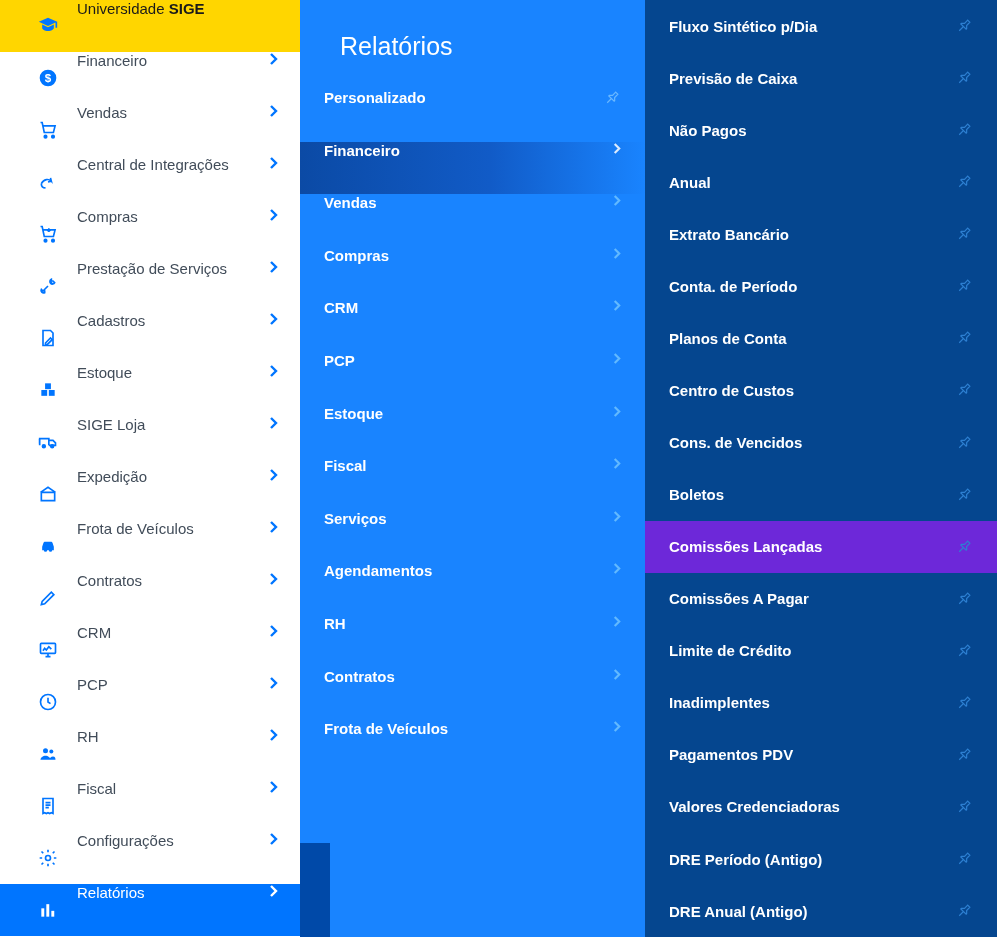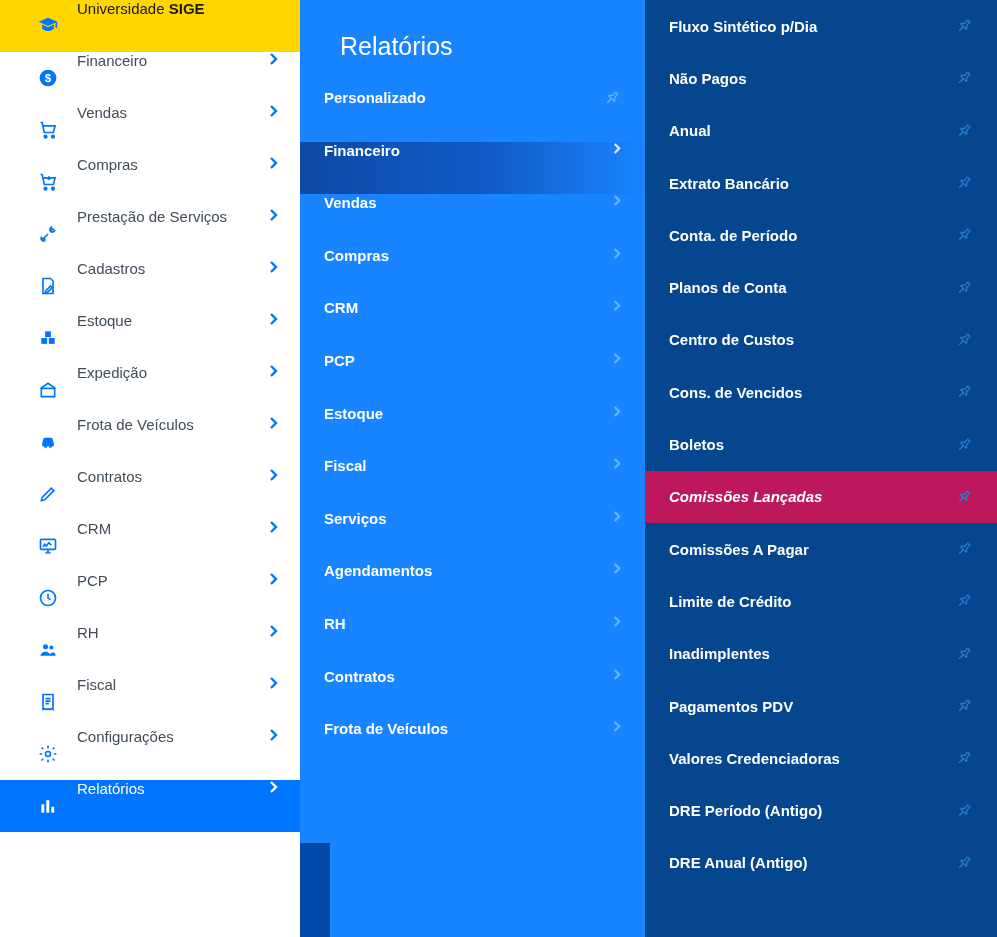--- a/index.html
+++ b/index.html
@@ -33,21 +33,21 @@
     .pin svg{width:18px;height:18px;stroke:#7ec5ff;fill:none;stroke-width:1.6;}
     .cat-item .pin{opacity:.8}
     .notch{position:absolute;left:0;bottom:0;width:30px;height:94px;background:#0049a8;}
 
     
     .repcol{flex:1;background:#05468f;color:#fff;display:flex;flex-direction:column;}
     .rep-item{display:flex;align-items:center;height:52.3px;padding:0 24px;
               font-size:15px;font-weight:700;cursor:pointer;}
     .rep-item .label{flex:1;}
     .rep-item .pin svg{stroke:#2d7fd1;}
-    .rep-active{background:#be185d;font-style:italic;}
+    .rep-active{background:#6d28d9;}
 
     
     svg{display:block}
   </style>
 </head>
 <body>
 
 <div class="sidebar">
     <div class="side-item side-hdr">
       <span class="icon">
@@ -82,20 +82,33 @@
       <span class="label">Vendas</span>
       <span class="chev">
         <svg viewBox="0 0 10 14" fill="none" stroke="currentColor" stroke-width="2.4">
           <path d="M3 2l5 5-5 5"></path>
         </svg>
       </span>
     </div>
     <div class="side-item">
       <span class="icon">
         <svg viewBox="0 0 24 24" fill="none" stroke="currentColor" stroke-width="2">
+          <path d="M4 14c3-6 9-6 12-3l-1-4m1 4l-4 1M4 14c0 3 2 5 5 5"></path>
+        </svg>
+      </span>
+      <span class="label">Central de Integrações</span>
+      <span class="chev">
+        <svg viewBox="0 0 10 14" fill="none" stroke="currentColor" stroke-width="2.4">
+          <path d="M3 2l5 5-5 5"></path>
+        </svg>
+      </span>
+    </div>
+    <div class="side-item">
+      <span class="icon">
+        <svg viewBox="0 0 24 24" fill="none" stroke="currentColor" stroke-width="2">
           <circle cx="9" cy="20" r="1.5" fill="currentColor"></circle>
           <circle cx="18" cy="20" r="1.5" fill="currentColor"></circle>
           <path d="M3 3h2l2.5 12h11l2-8H6"></path>
           <path d="M13 5v4m0 0l-2-2m2 2l2-2"></path>
         </svg>
       </span>
       <span class="label">Compras</span>
       <span class="chev">
         <svg viewBox="0 0 10 14" fill="none" stroke="currentColor" stroke-width="2.4">
           <path d="M3 2l5 5-5 5"></path>
@@ -131,20 +144,36 @@
     </div>
     <div class="side-item">
       <span class="icon">
         <svg viewBox="0 0 24 24" fill="currentColor">
           <rect x="4" y="12" width="7" height="7"></rect>
           <rect x="13" y="12" width="7" height="7"></rect>
           <rect x="8.5" y="4" width="7" height="7"></rect>
         </svg>
       </span>
       <span class="label">Estoque</span>
+      <span class="chev">
+        <svg viewBox="0 0 10 14" fill="none" stroke="currentColor" stroke-width="2.4">
+          <path d="M3 2l5 5-5 5"></path>
+        </svg>
+      </span>
+    </div>
+    <div class="side-item">
+      <span class="icon">
+        <svg viewBox="0 0 24 24" fill="none" stroke="currentColor" stroke-width="2">
+          <path d="M2 16V8h11v8M13 10h5l3 3v3h-8"></path>
+          <circle cx="7" cy="17" r="1.7" fill="currentColor"></circle>
+          <circle cx="17" cy="17" r="1.7" fill="currentColor"></circle>
+          <path d="M2 11h-1M2 13h-1M2 9h-1" stroke-width="1.5"></path>
+        </svg>
+      </span>
+      <span class="label">SIGE Loja</span>
       <span class="chev">
         <svg viewBox="0 0 10 14" fill="none" stroke="currentColor" stroke-width="2.4">
           <path d="M3 2l5 5-5 5"></path>
         </svg>
       </span>
     </div>
     <div class="side-item">
       <span class="icon">
         <svg viewBox="0 0 24 24" fill="none" stroke="currentColor" stroke-width="2">
           <path d="M4 10V20h16V10M3 10l9-6 9 6M4 10h16"></path>
@@ -391,20 +420,31 @@
       <span class="pin">
         <svg viewBox="0 0 24 24">
           <g transform="rotate(45 12 12)">
             <path d="M10 3h4v6l3 3v1H7v-1l3-3V3z"></path>
             <line x1="12" y1="13" x2="12" y2="21"></line>
           </g>
         </svg>
       </span>
     </div>
     <div class="rep-item">
+      <span class="label">Previsão de Caixa</span>
+      <span class="pin">
+        <svg viewBox="0 0 24 24">
+          <g transform="rotate(45 12 12)">
+            <path d="M10 3h4v6l3 3v1H7v-1l3-3V3z"></path>
+            <line x1="12" y1="13" x2="12" y2="21"></line>
+          </g>
+        </svg>
+      </span>
+    </div>
+    <div class="rep-item">
       <span class="label">Não Pagos</span>
       <span class="pin">
         <svg viewBox="0 0 24 24">
           <g transform="rotate(45 12 12)">
             <path d="M10 3h4v6l3 3v1H7v-1l3-3V3z"></path>
             <line x1="12" y1="13" x2="12" y2="21"></line>
           </g>
         </svg>
       </span>
     </div>

